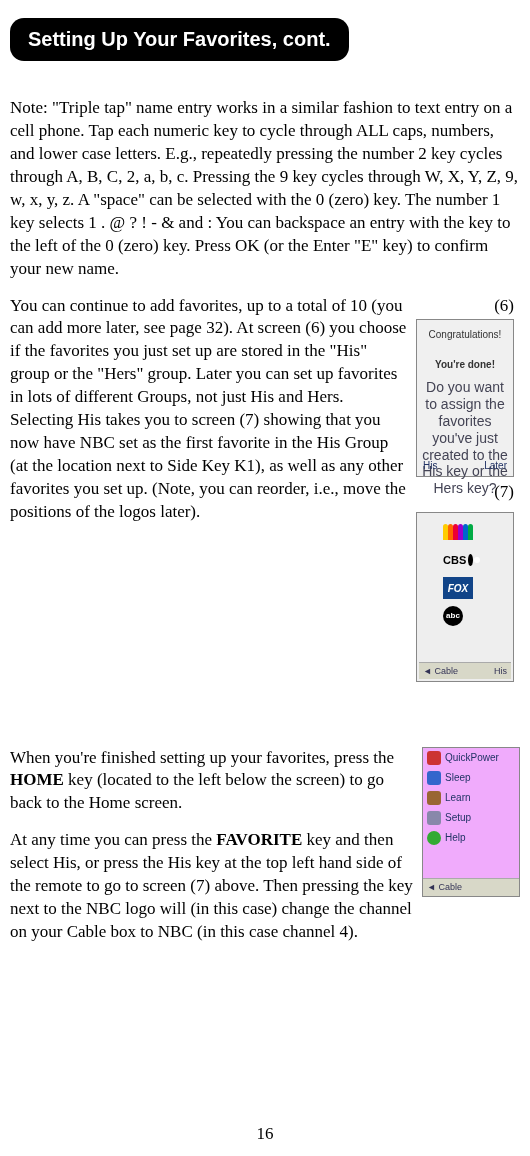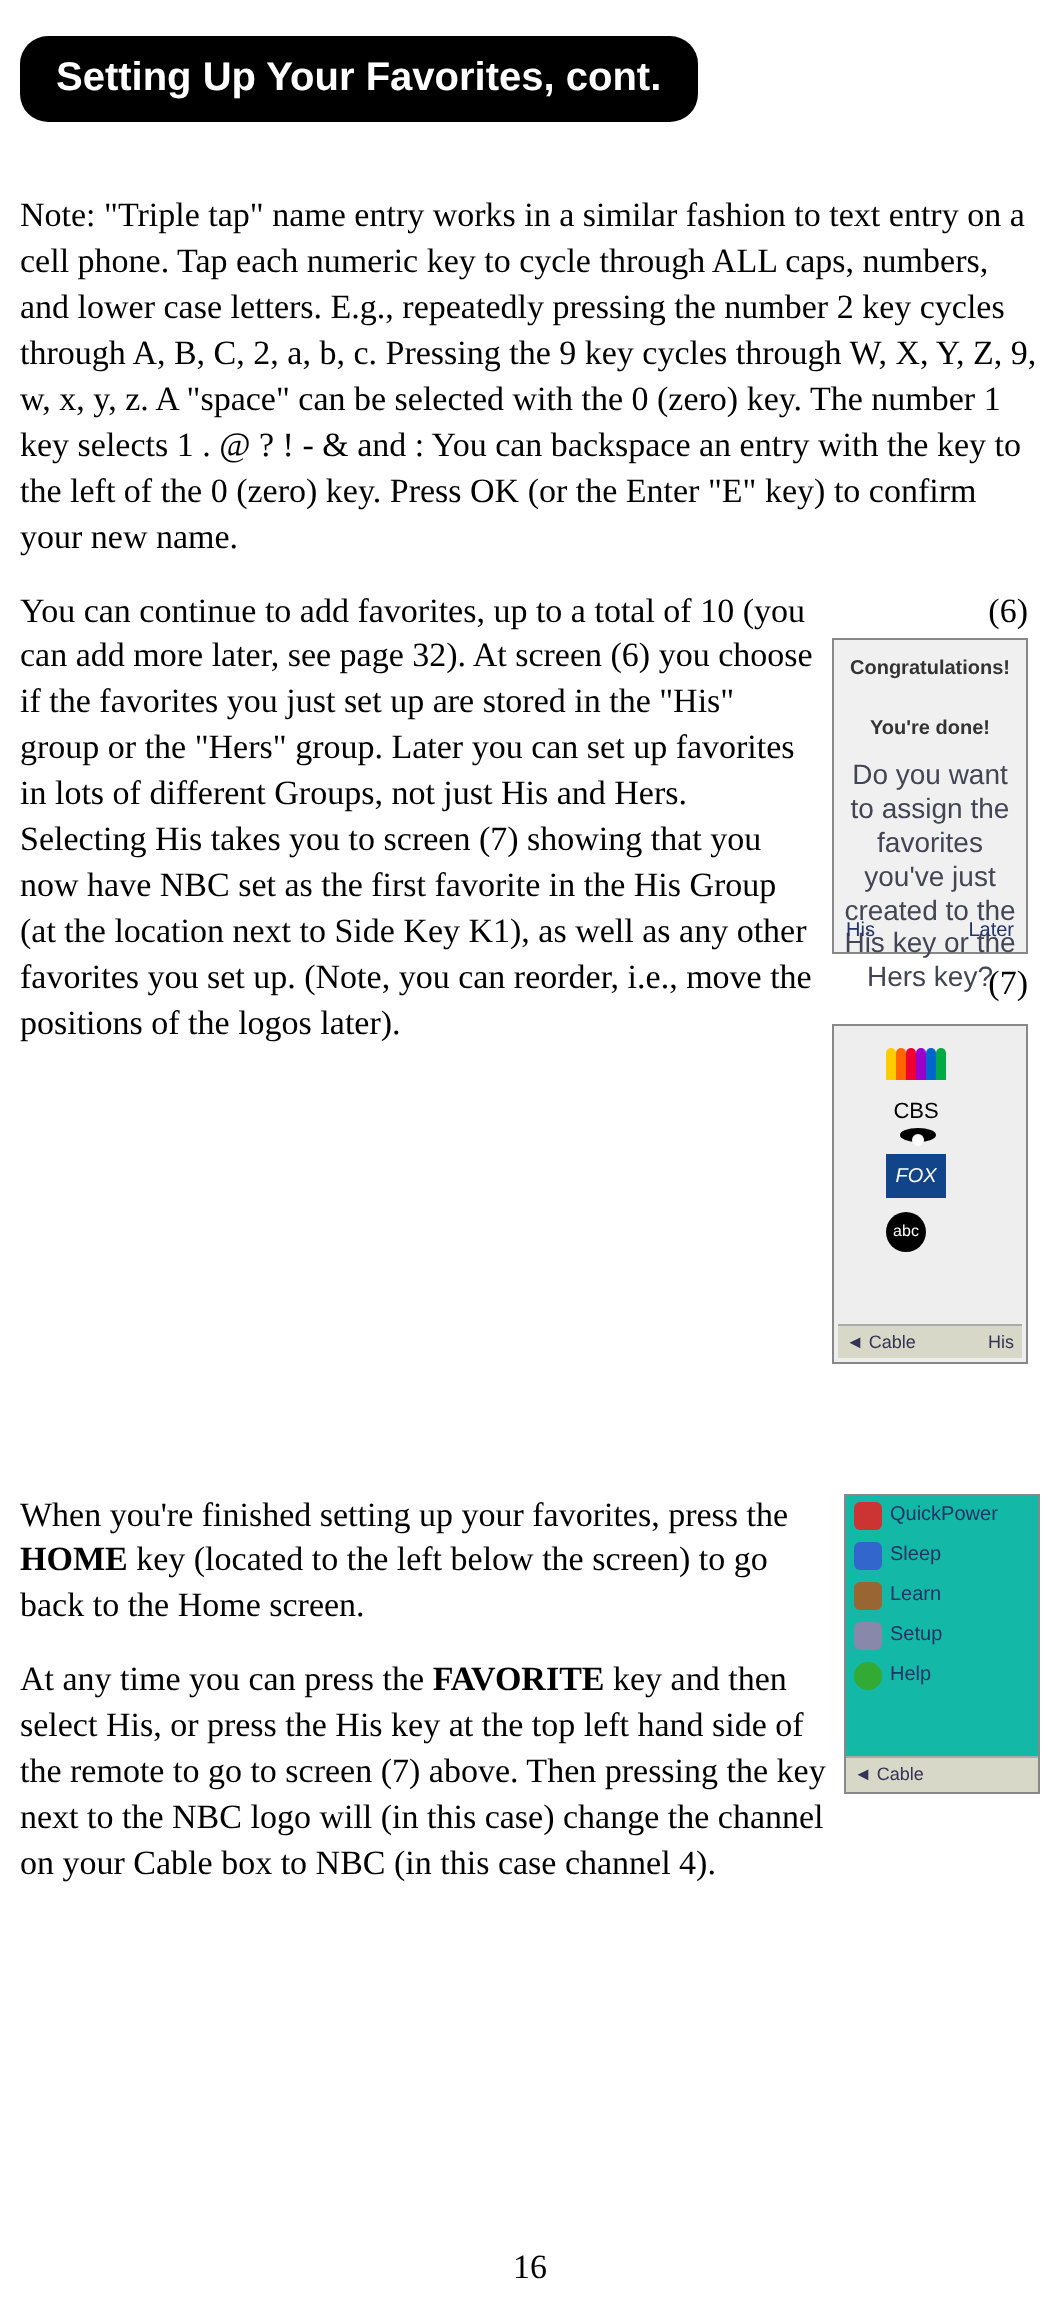--- a/index.html
+++ b/index.html
@@ -38,34 +38,34 @@
       margin-bottom: 2px;
     }
     .screenshot-box {
       width: 98px;
       border: 1px solid #888;
       background: #f0f0f0;
       font-family: Arial, sans-serif;
       font-size: 10px;
     }
     .shot6 { height: 158px; padding: 4px 2px; text-align: center; }
-    .shot6 .t1 { font-weight: bold; color: #333; margin-top: 4px; margin-bottom: 6px; font-size:10px;}
+    .shot6 .t1 { font-weight: normal; color: #333; margin-top: 4px; margin-bottom: 6px; font-size:10px;}
     .shot6 .t2 { font-weight: bold; color: #333; margin-bottom: 8px; font-size:10px;margin-top:16px;}
     .shot6 .t3 { color: #445; font-size: 14px; line-height: 1.2; margin-bottom: 12px;}
     .shot6 .sk { display: flex; justify-content: space-between; padding: 0 4px; color: #236; font-size:10px; position:absolute; bottom:4px; left:0; right:0;}
     .shot6wrap{position:relative; height:100%;}
     .shot7 { height: 170px; background:#eee; padding:4px 2px; }
     .shot7 .logo-row{ display:flex; align-items:center; height:26px; margin:2px 0;}
-    .shot7 .logo{ width:30px; height:22px; margin-left:24px; display:flex; align-items:center; justify-content:center; font-weight:normal; font-size:9px;flex-direction:column;}
+    .shot7 .logo{ width:30px; height:22px; margin-left:24px; display:flex; align-items:center; justify-content:center; font-weight:bold; font-size:9px;}
     .shot7 .cbs{ color:#000; font-size:11px;}
     .shot7 .fox{ background:#114488; color:#fff; font-style:italic; font-size:10px; padding:1px 2px;}
     .shot7 .abc{ background:#000; color:#fff; border-radius:50%; width:20px; height:20px; font-size:8px;}
     .shot7 .bar{ position:absolute; bottom:0; left:0; right:0; background:#d8d8c8; display:flex; justify-content:space-between; padding:2px 4px; font-size:9px; color:#335; border-top:1px solid #aaa;}
     .shot7wrap{position:relative; height:100%;}
-    .shot8 { width: 98px; height: 150px; border:1px solid #888; background:#14b8a6; font-family:Arial,sans-serif;}
+    .shot8 { width: 98px; height: 150px; border:1px solid #888; background:#f0abfc; font-family:Arial,sans-serif;}
     .shot8 .menu-item{ display:flex; align-items:center; padding:3px 4px; font-size:10px; color:#236;}
     .shot8 .mi-icon{ width:14px; height:14px; margin-right:4px; border-radius:3px;}
     .shot8 .bar{ position:absolute; bottom:0; left:0; right:0; background:#d8d8c8; padding:2px 4px; font-size:9px; color:#335; border-top:1px solid #aaa;}
     .shot8wrap{position:relative; height:100%;}
     .nbc-peacock{ display:flex; gap:0;}
     .nbc-peacock span{ width:5px; height:16px; border-radius:3px 3px 0 0;}
     .peacock1{background:#fc0;}
     .peacock2{background:#f60;}
     .peacock3{background:#e03;}
     .peacock4{background:#90c;}

